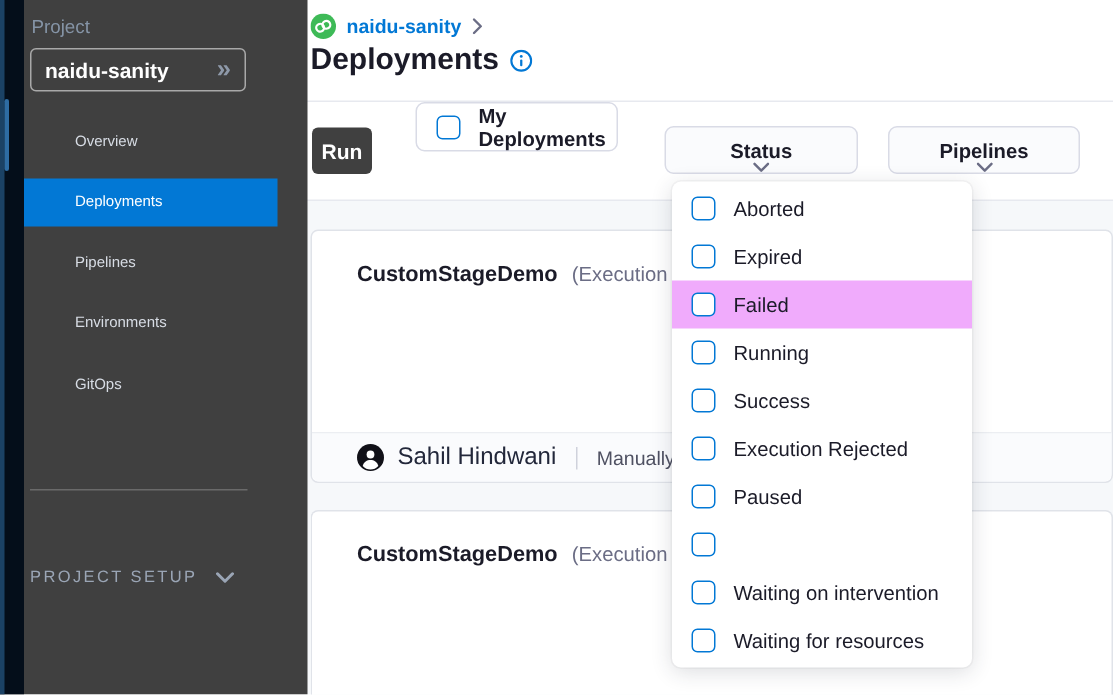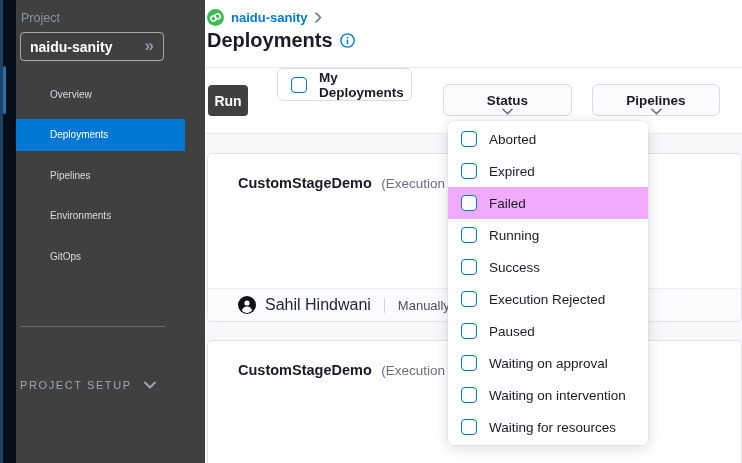--- a/index.html
+++ b/index.html
@@ -241,21 +241,20 @@
     <div class="menu-item">
       <span class="checkbox"></span>
       <span class="item-label">Execution Rejected</span>
     </div>
     <div class="menu-item">
       <span class="checkbox"></span>
       <span class="item-label">Paused</span>
     </div>
     <div class="menu-item">
       <span class="checkbox"></span>
-      <span class="item-label">Waiting on approval</span>
     </div>
     <div class="menu-item">
       <span class="checkbox"></span>
       <span class="item-label">Waiting on intervention</span>
     </div>
     <div class="menu-item">
       <span class="checkbox"></span>
       <span class="item-label">Waiting for resources</span>
     </div>
   </div>

